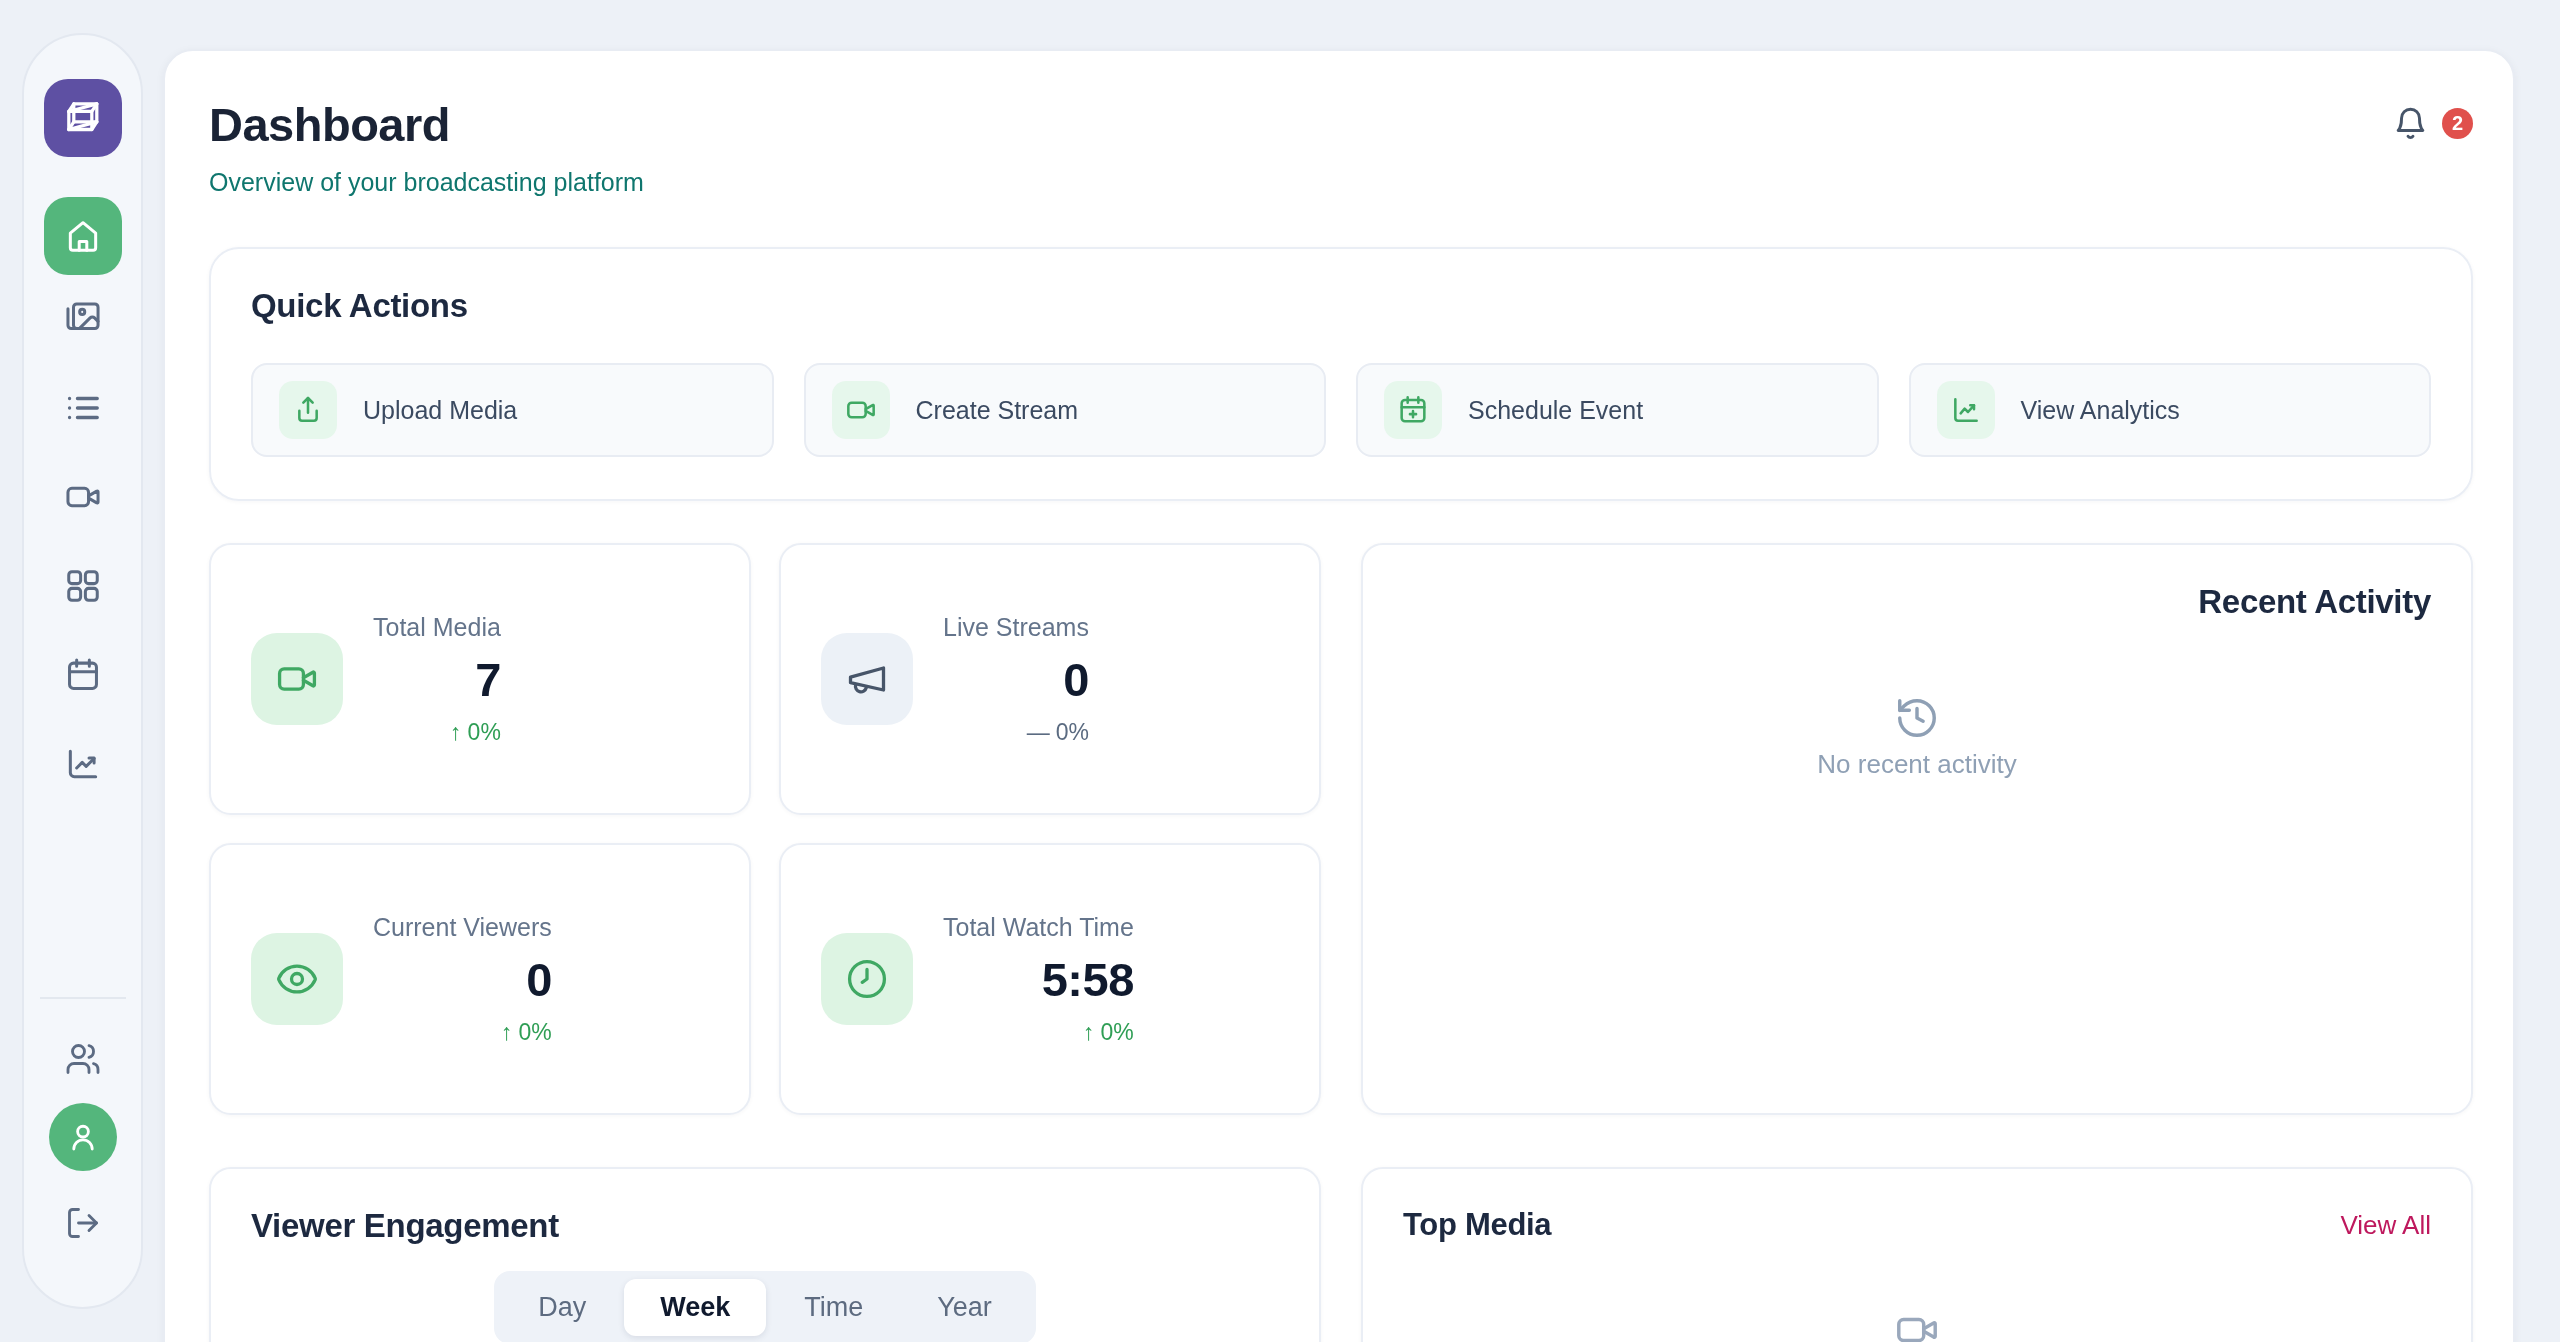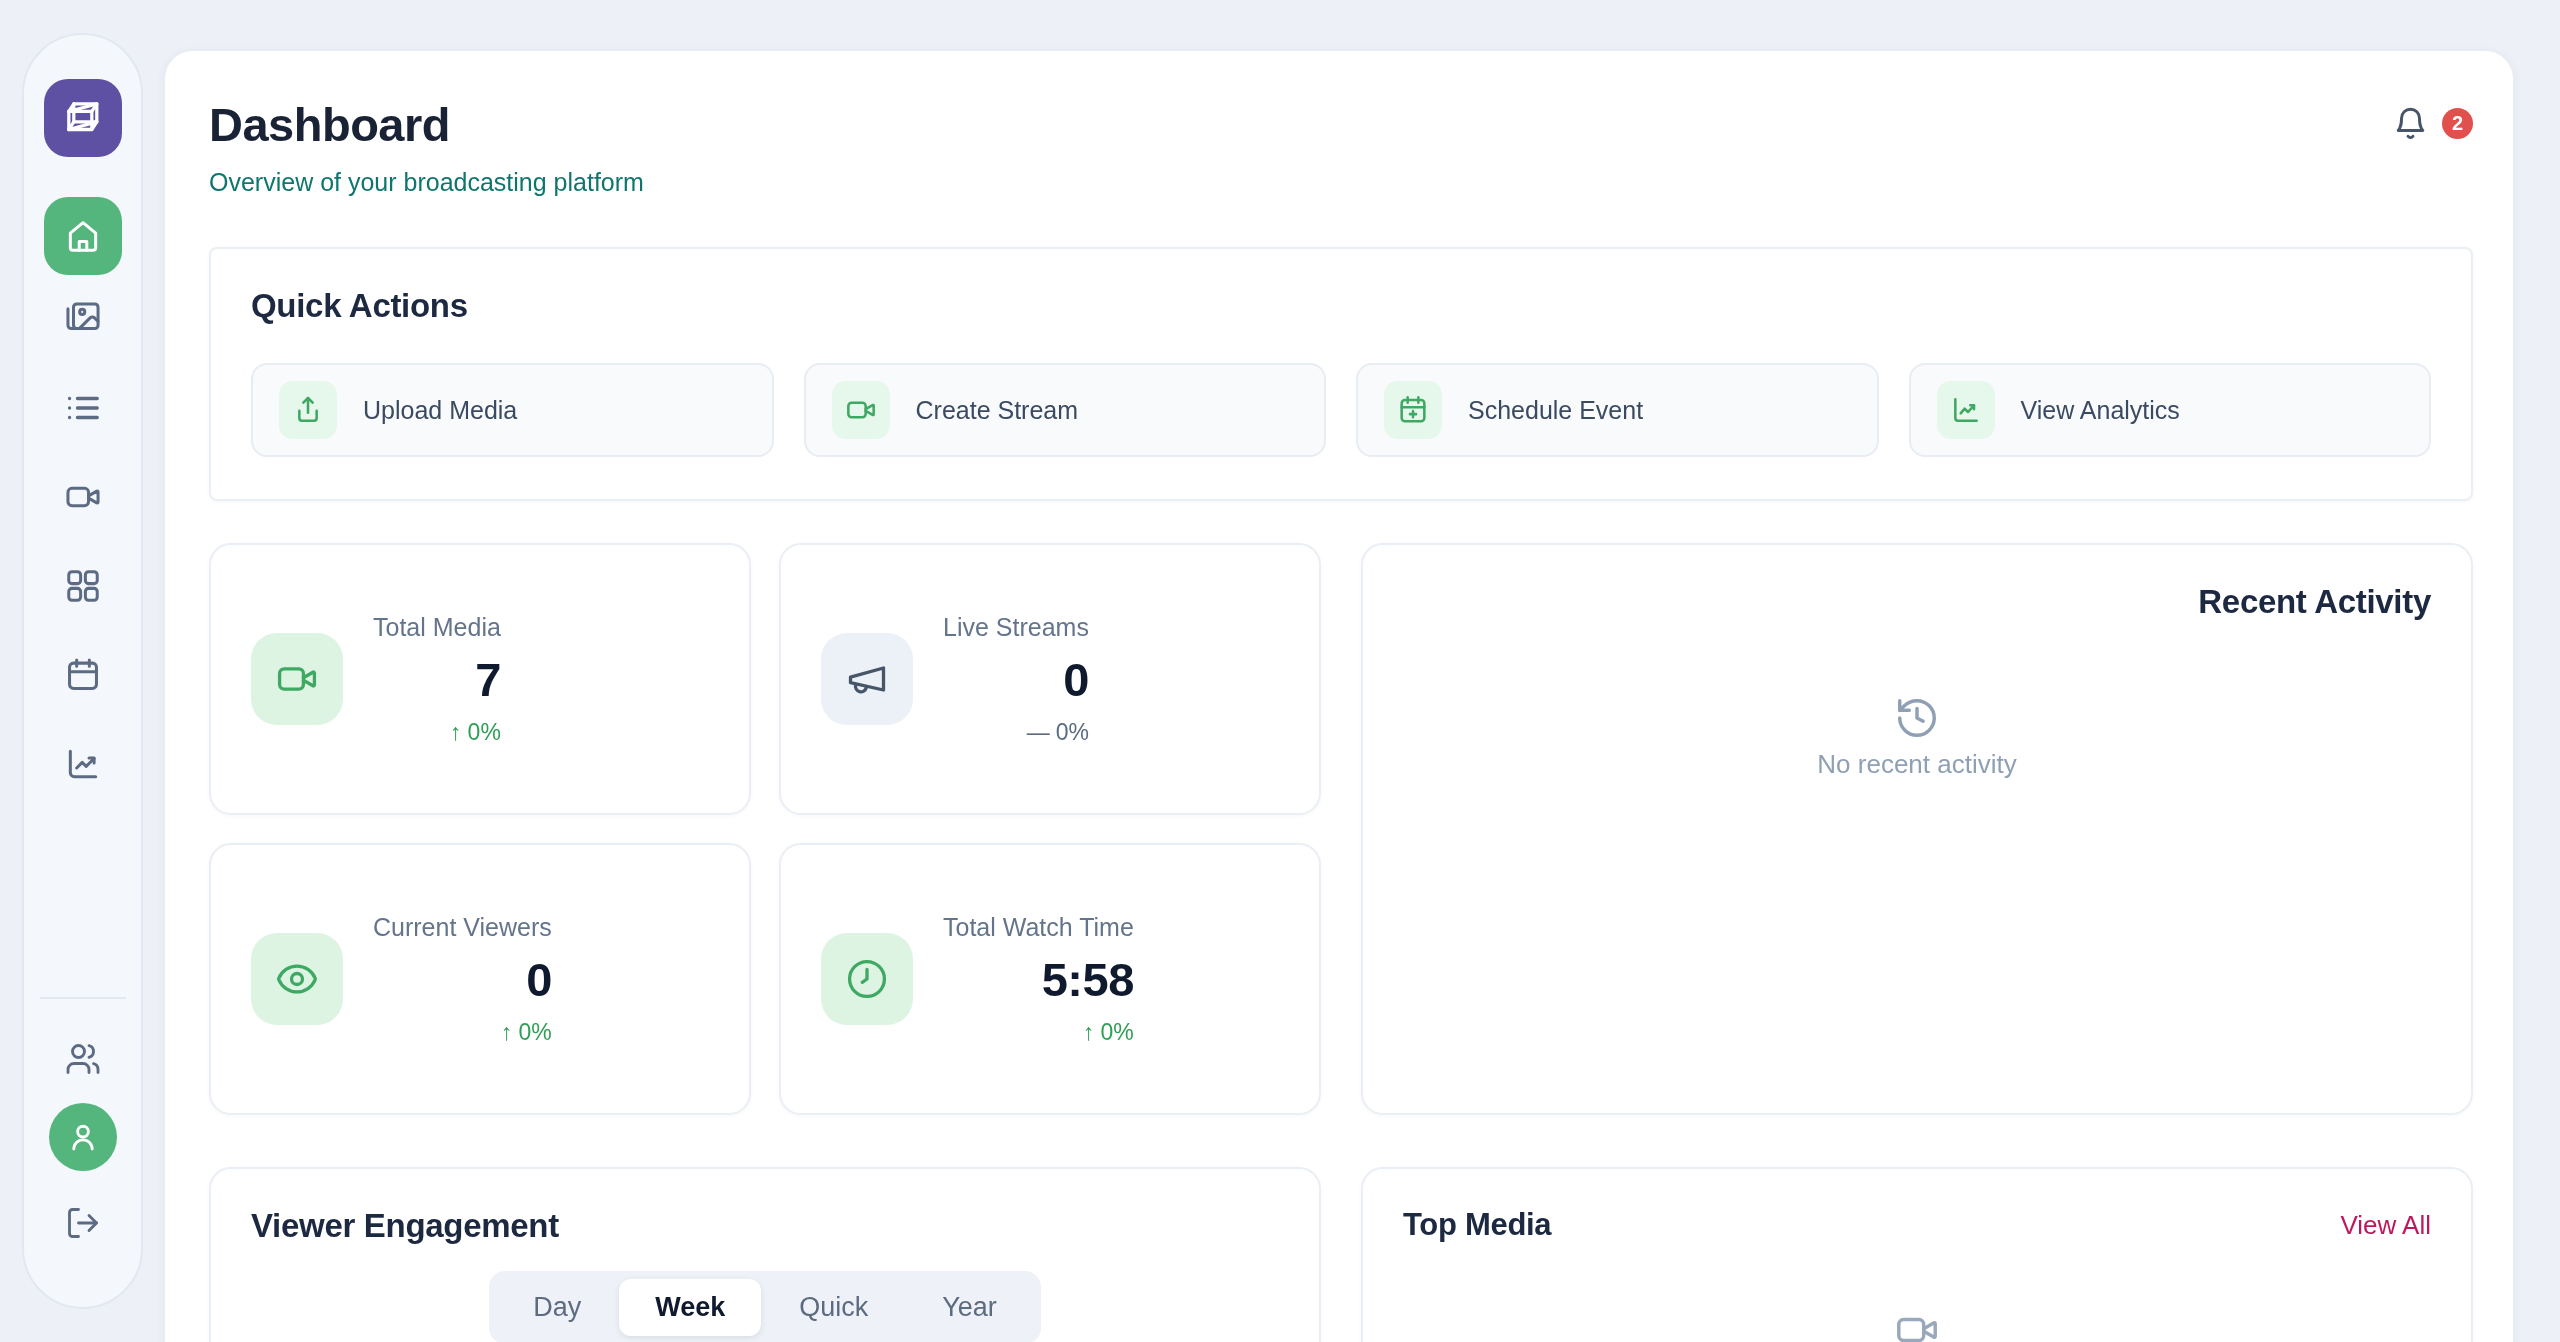--- a/index.html
+++ b/index.html
@@ -49,21 +49,21 @@
   .notif { display:flex; align-items:center; gap:13px; margin-top:8px; cursor:pointer; }
   .bell { color:#475569; }
   .notif-badge {
     min-width:31px; height:31px; border-radius:50%; background:#e0504c;
     color:#ffffff; font-size:20px; font-weight:700;
     display:flex; align-items:center; justify-content:center;
   }
 
   
   .qa-card {
-    margin-top:50px; border:2px solid #eaeef5; border-radius:8px;
+    margin-top:50px; border:2px solid #eaeef5; border-radius:30px;
     padding:38px 40px 42px; box-shadow:0 1px 4px rgba(20,30,60,.04);
   }
   .section-title { font-size:33px; font-weight:700; letter-spacing:-.3px; color:#1d2940; }
   .qa-grid { display:grid; grid-template-columns:repeat(4,1fr); gap:30px; margin-top:38px; }
   .qa-btn {
     display:flex; align-items:center; gap:26px;
     background:#f8fafc; border:2px solid #e8ecf3; border-radius:16px;
     height:94px; padding:0 26px; cursor:pointer; font-family:inherit;
   }
   .qa-icon-box {
@@ -383,21 +383,21 @@
     </section>
   </div>
 
   <div class="bottom-grid">
     <section class="panel bottom-card">
       <h2 class="section-title">Viewer Engagement</h2>
       <div class="tabs-wrap">
         <div class="tabs">
           <button class="tab">Day</button>
           <button class="tab active">Week</button>
-          <button class="tab">Quick</button>
+          <button class="tab">Time</button>
           <button class="tab">Year</button>
         </div>
       </div>
     </section>
 
     <section class="panel bottom-card">
       <div class="tm-header">
         <h2 class="section-title" style="font-size:31px">Top Media</h2>
         <button class="view-all">View All</button>
       </div>

